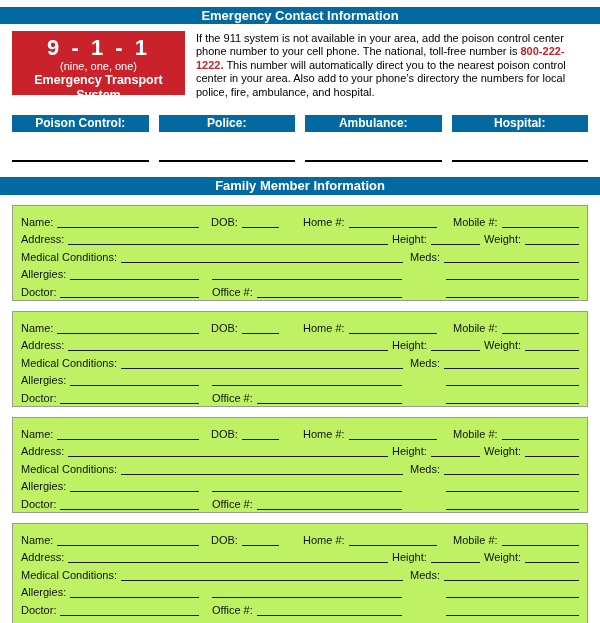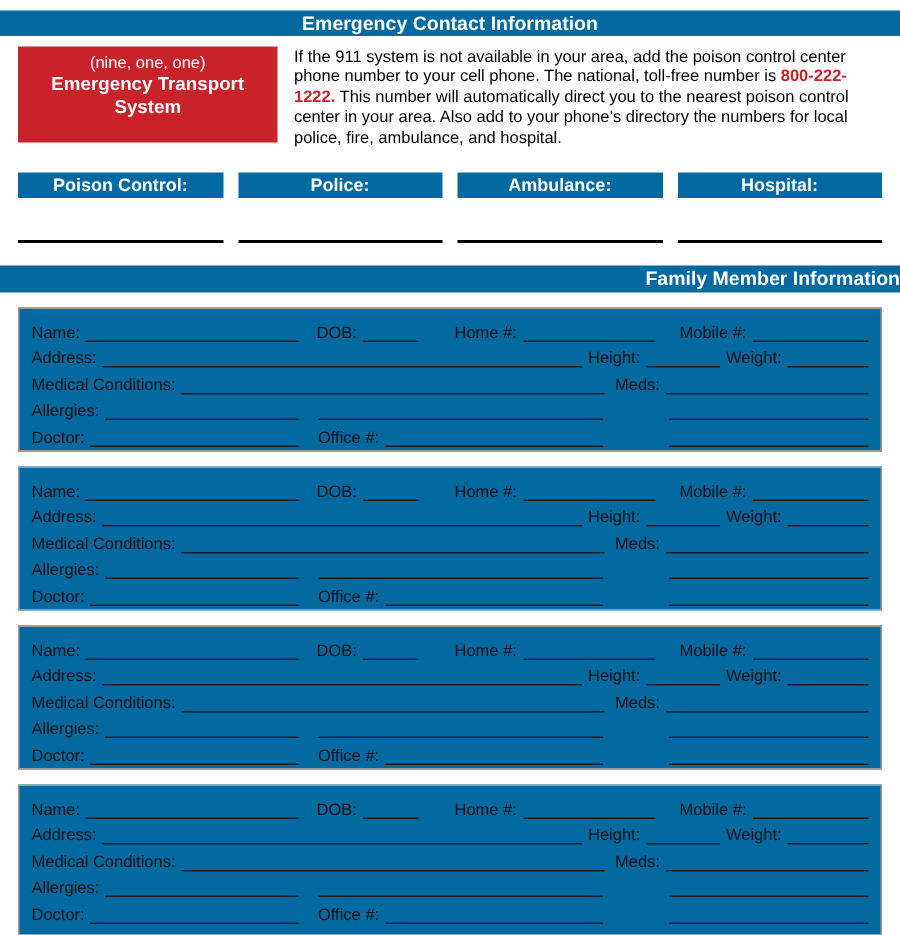--- a/index.html
+++ b/index.html
@@ -12,21 +12,21 @@
   }
   .page { width: 600px; height: 623px; padding-top: 7px; overflow: hidden; }
 
   
   .banner {
     background: #0369a1; color: #ffffff;
     font-weight: bold; font-size: 13px;
     text-align: center; width: 600px;
   }
   .banner.top { height: 17px; line-height: 17px; }
-  .banner.family { height: 18px; line-height: 18px; margin-top: 15px; text-align: right; }
+  .banner.family { height: 18px; line-height: 18px; margin-top: 15px; }
 
   
   .section-911 {
     display: flex; margin: 7px 12px 0 12px; gap: 11px;
   }
   .box-911 {
     flex: 0 0 173px; height: 64px;
     background: #C9222A; color: #ffffff;
     text-align: center; padding-top: 5px;
   }
@@ -51,21 +51,21 @@
   }
   .contact-spacer { height: 28px; }
   .contact-line { height: 0; border-bottom: 2px solid #000000; }
 
   
   .members { margin: 10px 12px 0 12px; }
   .member {
     border: 1.5px solid #9a9a9a;
     padding: 4px 8px 2px 8px;
     margin-bottom: 10px;
-    background: #0369a1;
+    background: #bef264;
   }
   .member:last-child { margin-bottom: 0; border-bottom: none; height: 101px; }
   .mrow { display: flex; align-items: flex-end; height: 17.6px; font-size: 11px; }
   .field { display: flex; align-items: flex-end; min-width: 0; }
   .lbl { white-space: nowrap; padding-right: 4px; color: #111111; }
   .ln { flex: 1; border-bottom: 1.4px solid #1c1c1c; height: 12px; min-width: 10px; }
 
   
   .f-name   { flex: 0 0 178px; }
   .f-dob    { flex: 0 0 68px;  margin-left: 12px; }
@@ -87,20 +87,21 @@
 </style>
 </head>
 <body>
 
 <div class="page">
 
   <div class="banner top">Emergency Contact Information</div>
 
   <div class="section-911">
     <div class="box-911" style="background: rgb(201, 34, 42); color: rgb(255, 255, 255);">
+      <div class="big">9 - 1 - 1</div>
       <div class="phonetic">(nine, one, one)</div>
       <div class="subtitle">Emergency Transport System</div>
     </div>
     <div class="instructions"><span>If the 911 system is not available in your area, add the poison control center phone number to your cell phone. The national, toll-free number is </span><span class="phone" style="color: rgb(201, 34, 42);">800-222-1222.</span><span> This number will automatically direct you to the nearest poison control center in your area. Also add to your phone’s directory the numbers for local police, fire, ambulance, and hospital.</span></div>
   </div>
 
   <div class="contacts-row">
   <div class="contact-col">
     <div class="contact-box">Poison Control:</div>
     <div class="contact-spacer"></div>

